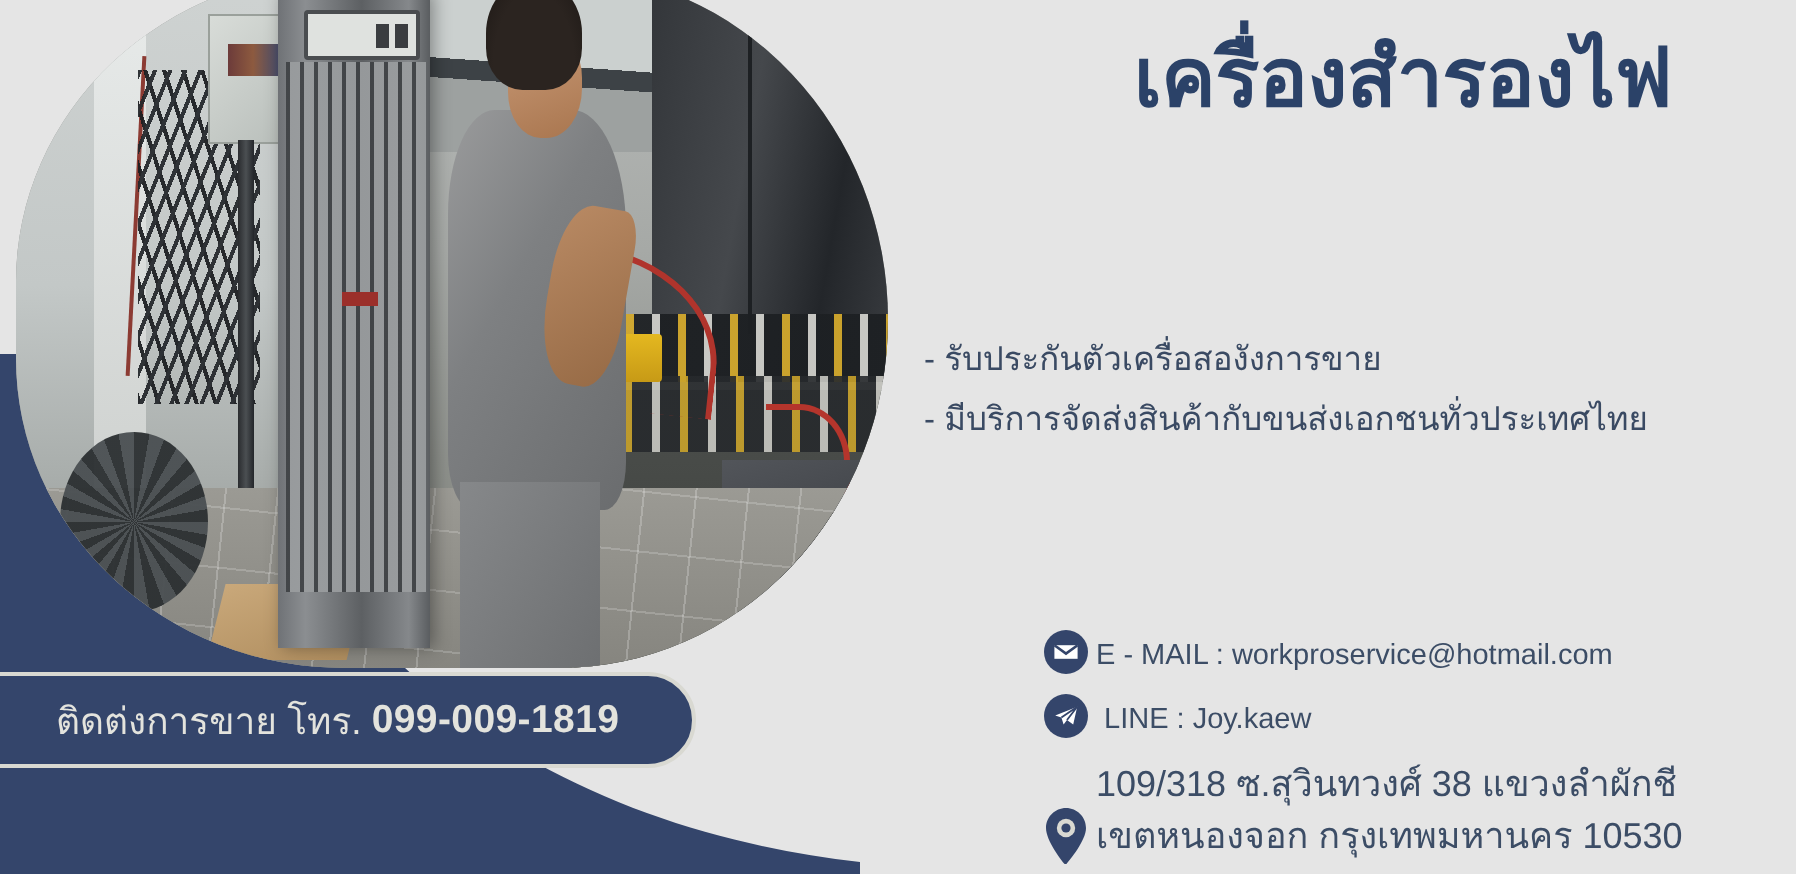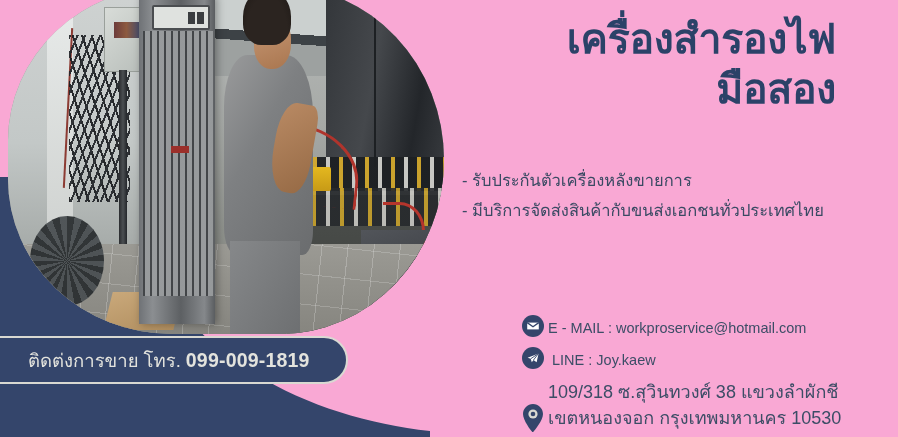--- a/index.html
+++ b/index.html
@@ -7,21 +7,21 @@
     padding: 0;
   }
   body {
     font-family: "Liberation Sans", sans-serif;
   }
   #banner {
     position: relative;
     width: 898px;
     height: 437px;
     overflow: hidden;
-    background: #f9a8d4;
+    background: #e5e5e5;
   }
 
   
   .navy-shape {
     position: absolute;
     left: 0;
     bottom: 0;
     width: 460px;
     height: 260px;
     overflow: hidden;
@@ -355,26 +355,25 @@
         <div class="ph-pants"></div>
         <div class="ph-arm"></div>
         <div class="ph-face"></div>
         <div class="ph-hair"></div>
       </div>
     </div>
   </div>
 
   <div class="title">
     <span>เครื่องสำรองไฟ</span>
-    <span class="l2">มือสอง</span>
   </div>
 
   <div class="bullets">
     <ul>
-      <li>- รับประกันตัวเครื่องหลังขายการ</li>
+      <li>- รับประกันตัวเครื่อสองังการขาย</li>
       <li>- มีบริการจัดส่งสินค้ากับขนส่งเอกชนทั่วประเทศไทย</li>
     </ul>
   </div>
 
   <div class="contact">
 
     <div class="crow">
       <span class="ic">
         <svg width="22" height="22" viewBox="0 0 22 22" aria-hidden="true">
           <circle cx="11" cy="11" r="11" fill="#34456b"></circle>

